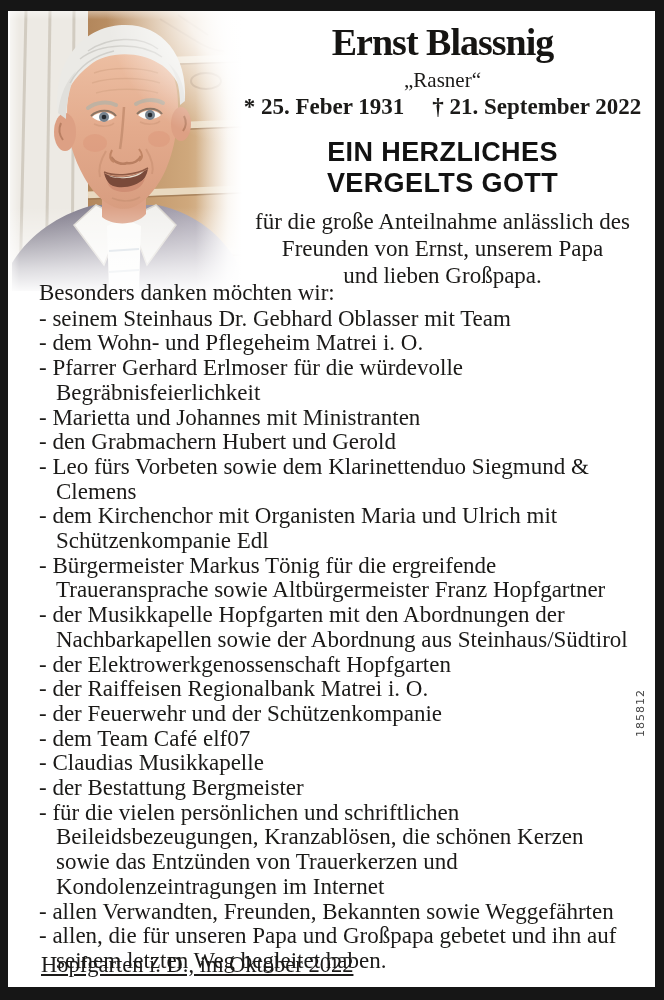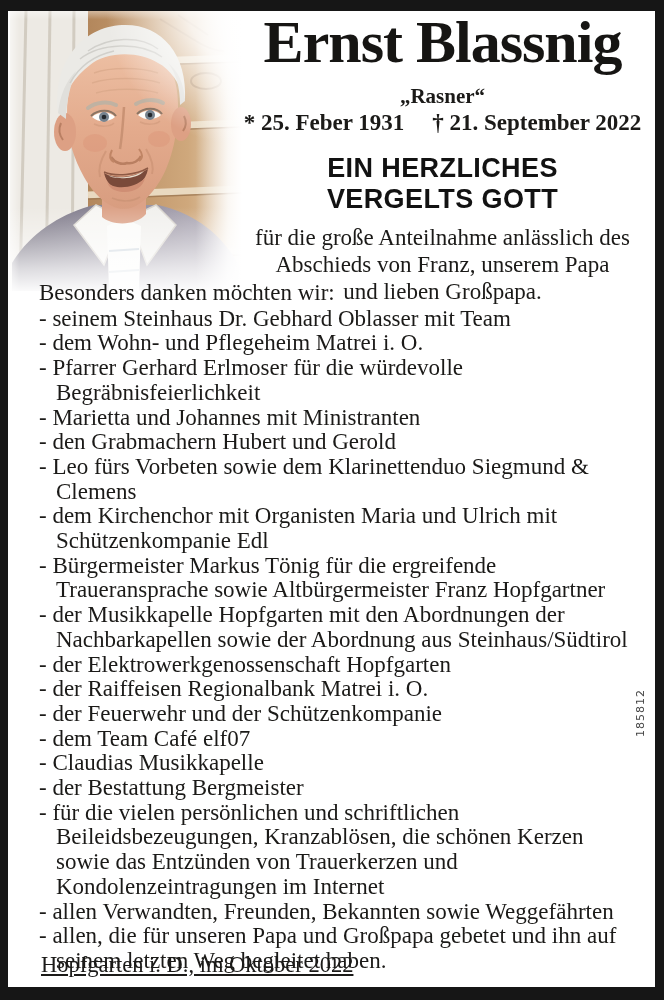--- a/index.html
+++ b/index.html
@@ -13,22 +13,22 @@
   .photo::after{content:"";position:absolute;inset:0;
     background:
       radial-gradient(circle at 102% -2%, #ffffff 0, rgba(255,255,255,.85) 16%, rgba(255,255,255,0) 38%),
       linear-gradient(to right, rgba(255,255,255,0) 80%, rgba(255,255,255,.85) 94%, #ffffff 100%),
       linear-gradient(to bottom, rgba(255,255,255,0) 70%, rgba(255,255,255,.75) 92%, rgba(255,255,255,.97) 100%),
       linear-gradient(to left, rgba(255,255,255,0) 96%, rgba(255,255,255,.55) 100%),
       linear-gradient(to top, rgba(255,255,255,0) 97%, rgba(255,255,255,.4) 100%);}
 
   
   .header{position:absolute;left:224px;top:5px;right:2px;text-align:center;}
-  .name{margin:0;font-family:"Liberation Serif",serif;font-weight:bold;font-size:60px;line-height:52px;letter-spacing:-1px;color:#161513;}
-  .nickname{font-weight:bold;font-size:21px;line-height:24px;margin-top:16px;}
+  .name{margin:0;font-family:"Liberation Serif",serif;font-weight:bold;font-size:38px;line-height:52px;letter-spacing:-1px;color:#161513;}
+  .nickname{font-weight:normal;font-size:21px;line-height:24px;margin-top:0;}
   .dates{font-weight:bold;font-size:23px;line-height:27px;margin-top:1px;}
   .dates .birth{margin-right:28px;}
   .headline{margin-top:17px;font-family:"Liberation Sans",sans-serif;font-weight:bold;font-size:27px;line-height:31px;letter-spacing:.4px;color:#121212;}
   .intro{margin-top:9px;font-size:23px;line-height:27px;}
 
   
   .thanks{position:absolute;left:31px;top:270px;width:592px;font-size:23px;line-height:24.7px;}
   .thanks .lead{margin:0 0 1px 0;}
   .thanks ul{margin:0;padding:0;list-style:none;}
   .thanks li{padding-left:17px;text-indent:-17px;}
@@ -172,21 +172,21 @@
       <div class="nickname">„Rasner“</div>
       <div class="dates">
         <span class="birth">* 25. Feber 1931</span><span>† 21. September 2022</span>
       </div>
       <div class="headline">
         <div>EIN HERZLICHES</div>
         <div>VERGELTS GOTT</div>
       </div>
       <div class="intro">
           <div class="intro-line">für die große Anteilnahme anlässlich des</div>
-          <div class="intro-line">Abschieds von Franz, unserem Papa</div>
+          <div class="intro-line">Freunden von Ernst, unserem Papa</div>
           <div class="intro-line">und lieben Großpapa.</div>
         </div>
     </header>
 
     <section class="thanks">
       <p class="lead">Besonders danken möchten wir:</p>
       <ul>
           <li class="thanks-item">- seinem Steinhaus Dr. Gebhard Oblasser mit Team</li>
           <li class="thanks-item">- dem Wohn- und Pflegeheim Matrei i. O.</li>
           <li class="thanks-item">- Pfarrer Gerhard Erlmoser für die würdevolle Begräbnisfeierlichkeit</li>

